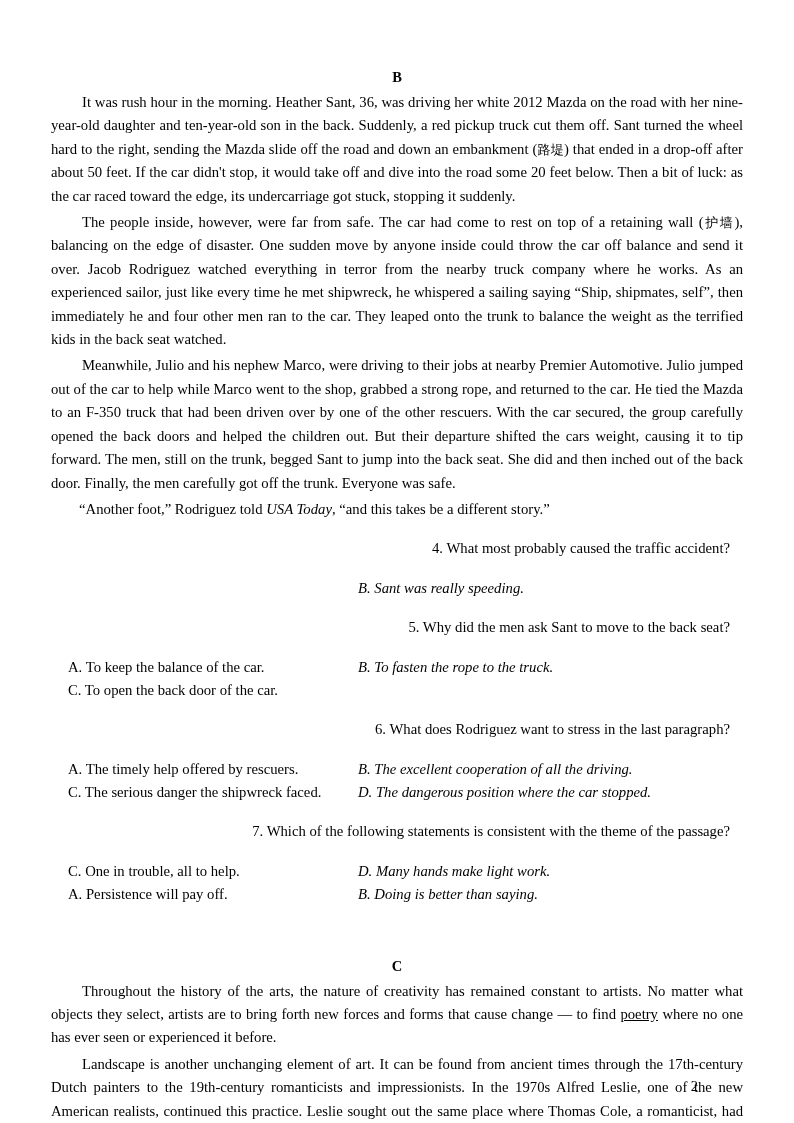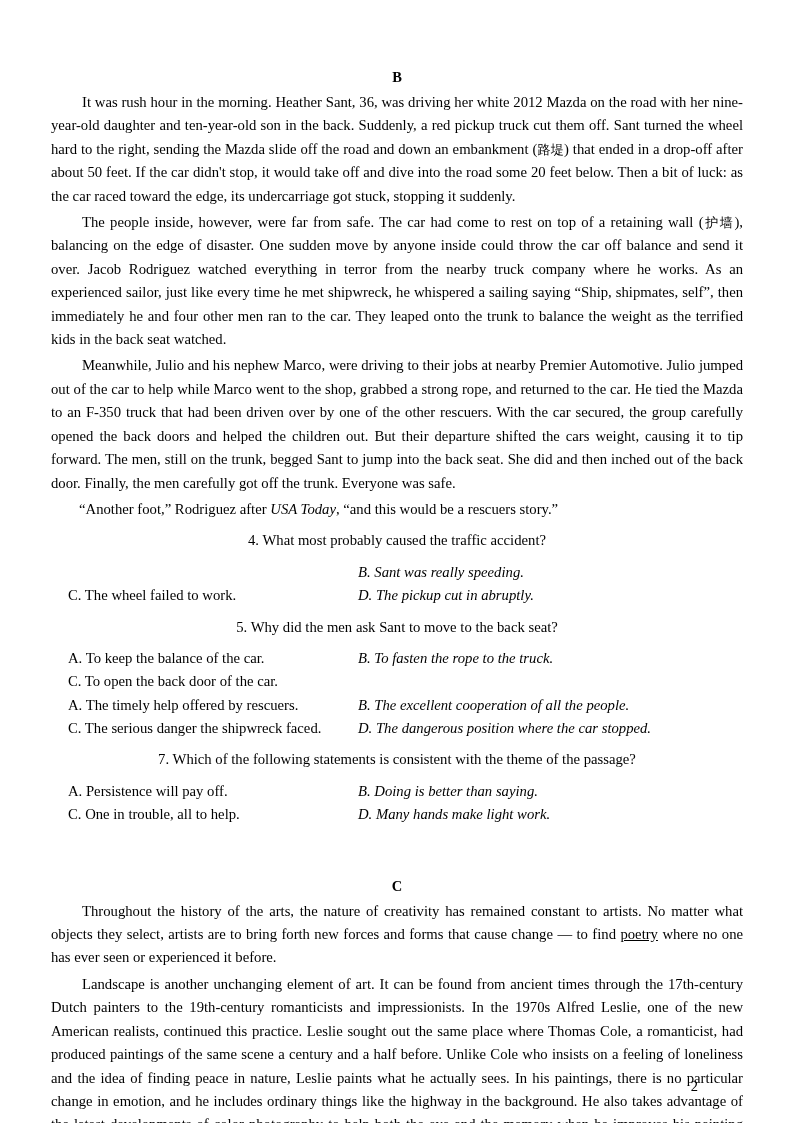--- a/index.html
+++ b/index.html
@@ -49,22 +49,22 @@
     margin: 0;
     font-size: 14.7px;
     line-height: 23.4px;
     text-align: left;
     text-indent: 31px;
   }
 
   .q-line {
     font-size: 14.7px;
     line-height: 23.4px;
-    margin: 8px;
-    text-align: center;
+    margin: 16px;
+    text-align: right;
     white-space: nowrap;
   }
   .opt-row {
     font-size: 14.7px;
     line-height: 23.4px;
     margin: 0;
     position: relative;
     height: 23.4px;
   }
   .opt-a {
@@ -104,57 +104,54 @@
   <div class="spacer-top"></div>
 
   <div class="section-head">B</div>
 
   <p class="para"><span>It was rush hour in the morning. Heather Sant, 36, was driving her white 2012 Mazda on the road with her nine-year-old daughter and ten-year-old son in the back. Suddenly, a red pickup truck cut them off. Sant turned the wheel hard to the right, sending the Mazda slide off the road and down an embankment (</span><span class="cjk">路堤</span><span>) that ended in a drop-off after about 50 feet. If the car didn't stop, it would take off and dive into the road some 20 feet below. Then a bit of luck: as the car raced toward the edge, its undercarriage got stuck, stopping it suddenly.</span></p>
 
   <p class="para"><span>The people inside, however, were far from safe. The car had come to rest on top of a retaining wall (</span><span class="cjk">护墙</span><span>), balancing on the edge of disaster. One sudden move by anyone inside could throw the car off balance and send it over. Jacob Rodriguez watched everything in terror from the nearby truck company where he works. As an experienced sailor, just like every time he met shipwreck, he whispered a sailing saying “Ship, shipmates, self”, then immediately he and four other men ran to the car. They leaped onto the trunk to balance the weight as the terrified kids in the back seat watched.</span></p>
 
   <p class="para">Meanwhile, Julio and his nephew Marco, were driving to their jobs at nearby Premier Automotive. Julio jumped out of the car to help while Marco went to the shop, grabbed a strong rope, and returned to the car. He tied the Mazda to an F-350 truck that had been driven over by one of the other rescuers. With the car secured, the group carefully opened the back doors and helped the children out. But their departure shifted the cars weight, causing it to tip forward. The men, still on the trunk, begged Sant to jump into the back seat. She did and then inched out of the back door. Finally, the men carefully got off the trunk. Everyone was safe.</p>
 
-  <p class="quote"><span>“Another foot,” Rodriguez after </span><span class="ital">USA Today</span><span>, “and this would be a rescuers story.”</span></p>
+  <p class="quote"><span>“Another foot,” Rodriguez told </span><span class="ital">USA Today</span><span>, “and this takes be a different story.”</span></p>
 
   <div class="q-line">4. What most probably caused the traffic accident?</div>
   <div class="opt-row">
     <span class="opt-b">B. Sant was really speeding.</span>
-  </div>
-  <div class="opt-row">
-    <span class="opt-a">C. The wheel failed to work.</span>
-    <span class="opt-b">D. The pickup cut in abruptly.</span>
   </div>
 
   <div class="q-line">5. Why did the men ask Sant to move to the back seat?</div>
   <div class="opt-row">
     <span class="opt-a">A. To keep the balance of the car.</span>
     <span class="opt-b">B. To fasten the rope to the truck.</span>
   </div>
   <div class="opt-row">
     <span class="opt-a">C. To open the back door of the car.</span>
   </div>
 
+  <div class="q-line">6. What does Rodriguez want to stress in the last paragraph?</div>
   <div class="opt-row">
     <span class="opt-a">A. The timely help offered by rescuers.</span>
-    <span class="opt-b">B. The excellent cooperation of all the people.</span>
+    <span class="opt-b">B. The excellent cooperation of all the driving.</span>
   </div>
   <div class="opt-row">
     <span class="opt-a">C. The serious danger the shipwreck faced.</span>
     <span class="opt-b">D. The dangerous position where the car stopped.</span>
   </div>
 
   <div class="q-line">7. Which of the following statements is consistent with the theme of the passage?</div>
   <div class="opt-row">
+    <span class="opt-a">C. One in trouble, all to help.</span>
+    <span class="opt-b">D. Many hands make light work.</span>
+  </div>
+  <div class="opt-row">
     <span class="opt-a">A. Persistence will pay off.</span>
     <span class="opt-b">B. Doing is better than saying.</span>
-  </div>
-  <div class="opt-row">
-    <span class="opt-a">C. One in trouble, all to help.</span>
-    <span class="opt-b">D. Many hands make light work.</span>
   </div>
 
   <div class="gap-sections"></div>
 
   <div class="section-head">C</div>
 
   <p class="para"><span>Throughout the history of the arts, the nature of creativity has remained constant to artists. No matter what objects they select, artists are to bring forth new forces and forms that cause change — to find </span><span class="und">poetry</span><span> where no one has ever seen or experienced it before.</span></p>
 
   <p class="para">Landscape is another unchanging element of art. It can be found from ancient times through the 17th-century Dutch painters to the 19th-century romanticists and impressionists. In the 1970s Alfred Leslie, one of the new American realists, continued this practice. Leslie sought out the same place where Thomas Cole, a romanticist, had produced paintings of the same scene a century and a half before. Unlike Cole who insists on a feeling of loneliness and the idea of finding peace in nature, Leslie paints what he actually sees. In his paintings, there is no particular change in emotion, and he includes ordinary things like the highway in the background. He also takes advantage of the latest developments of color photography to help both the eye and the memory when he improves his painting back in his workroom.</p>
 

